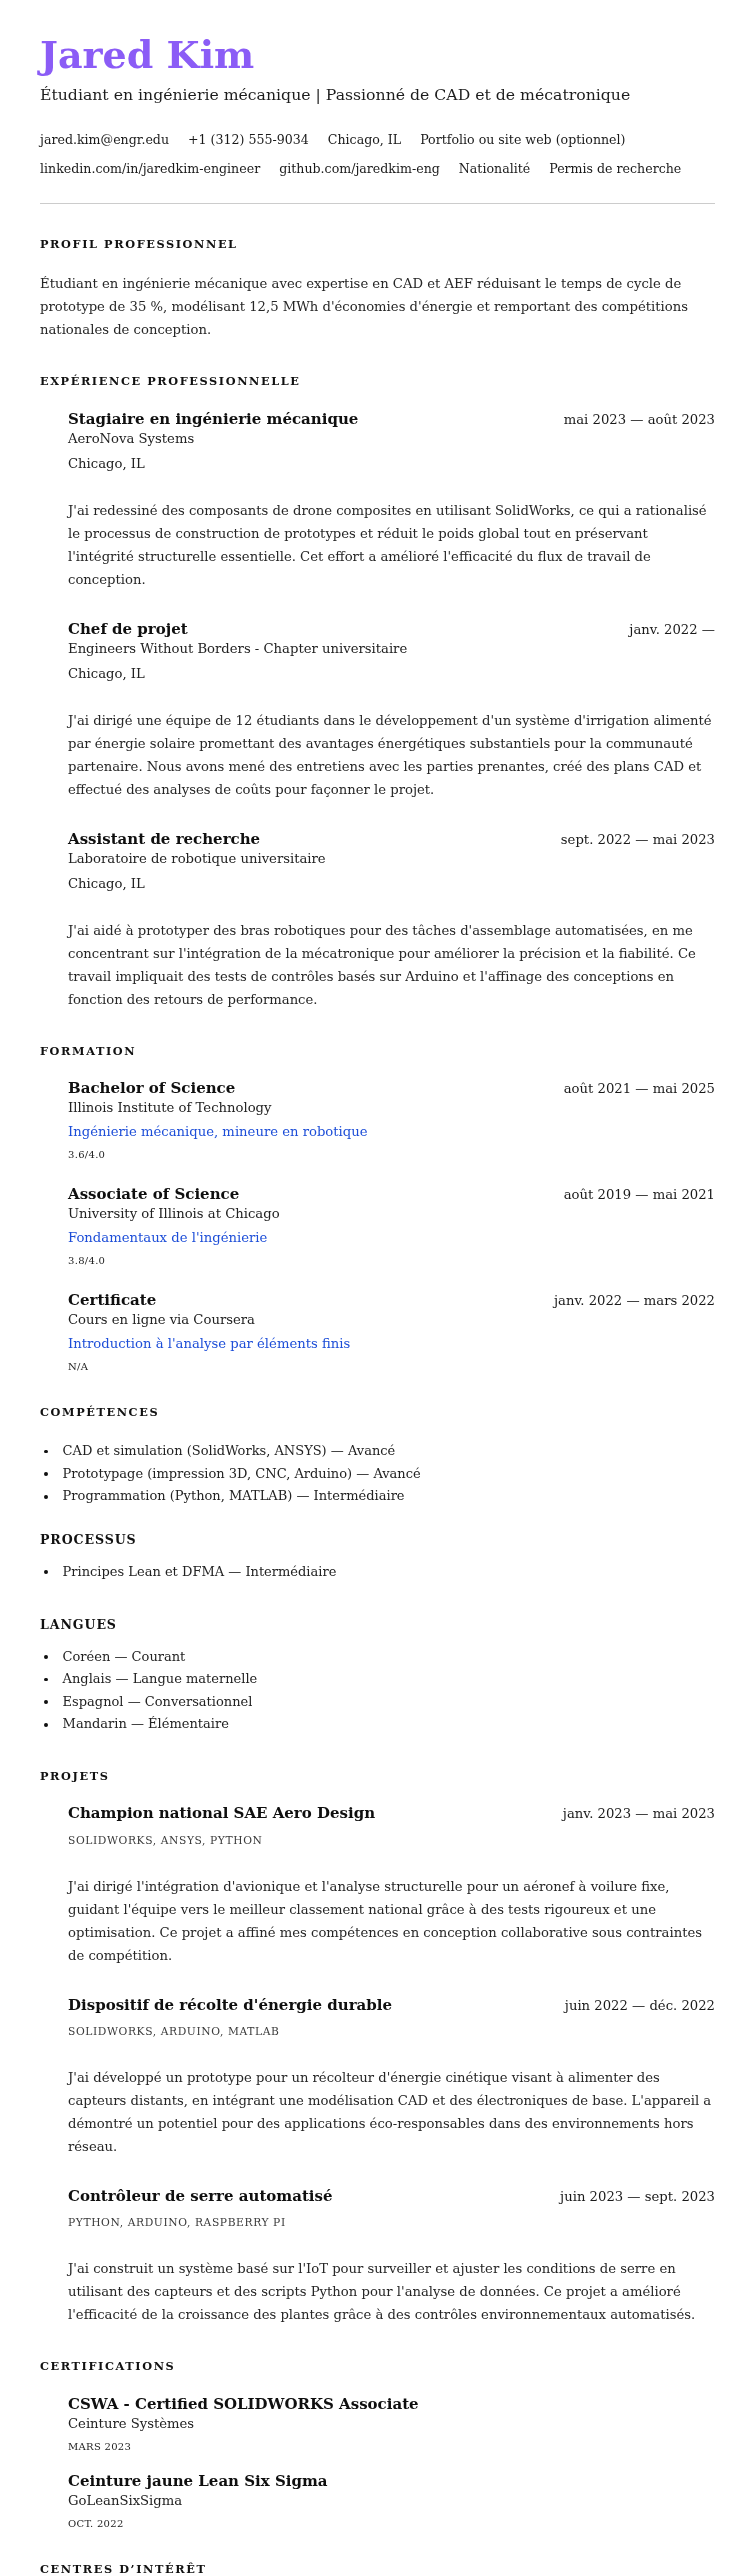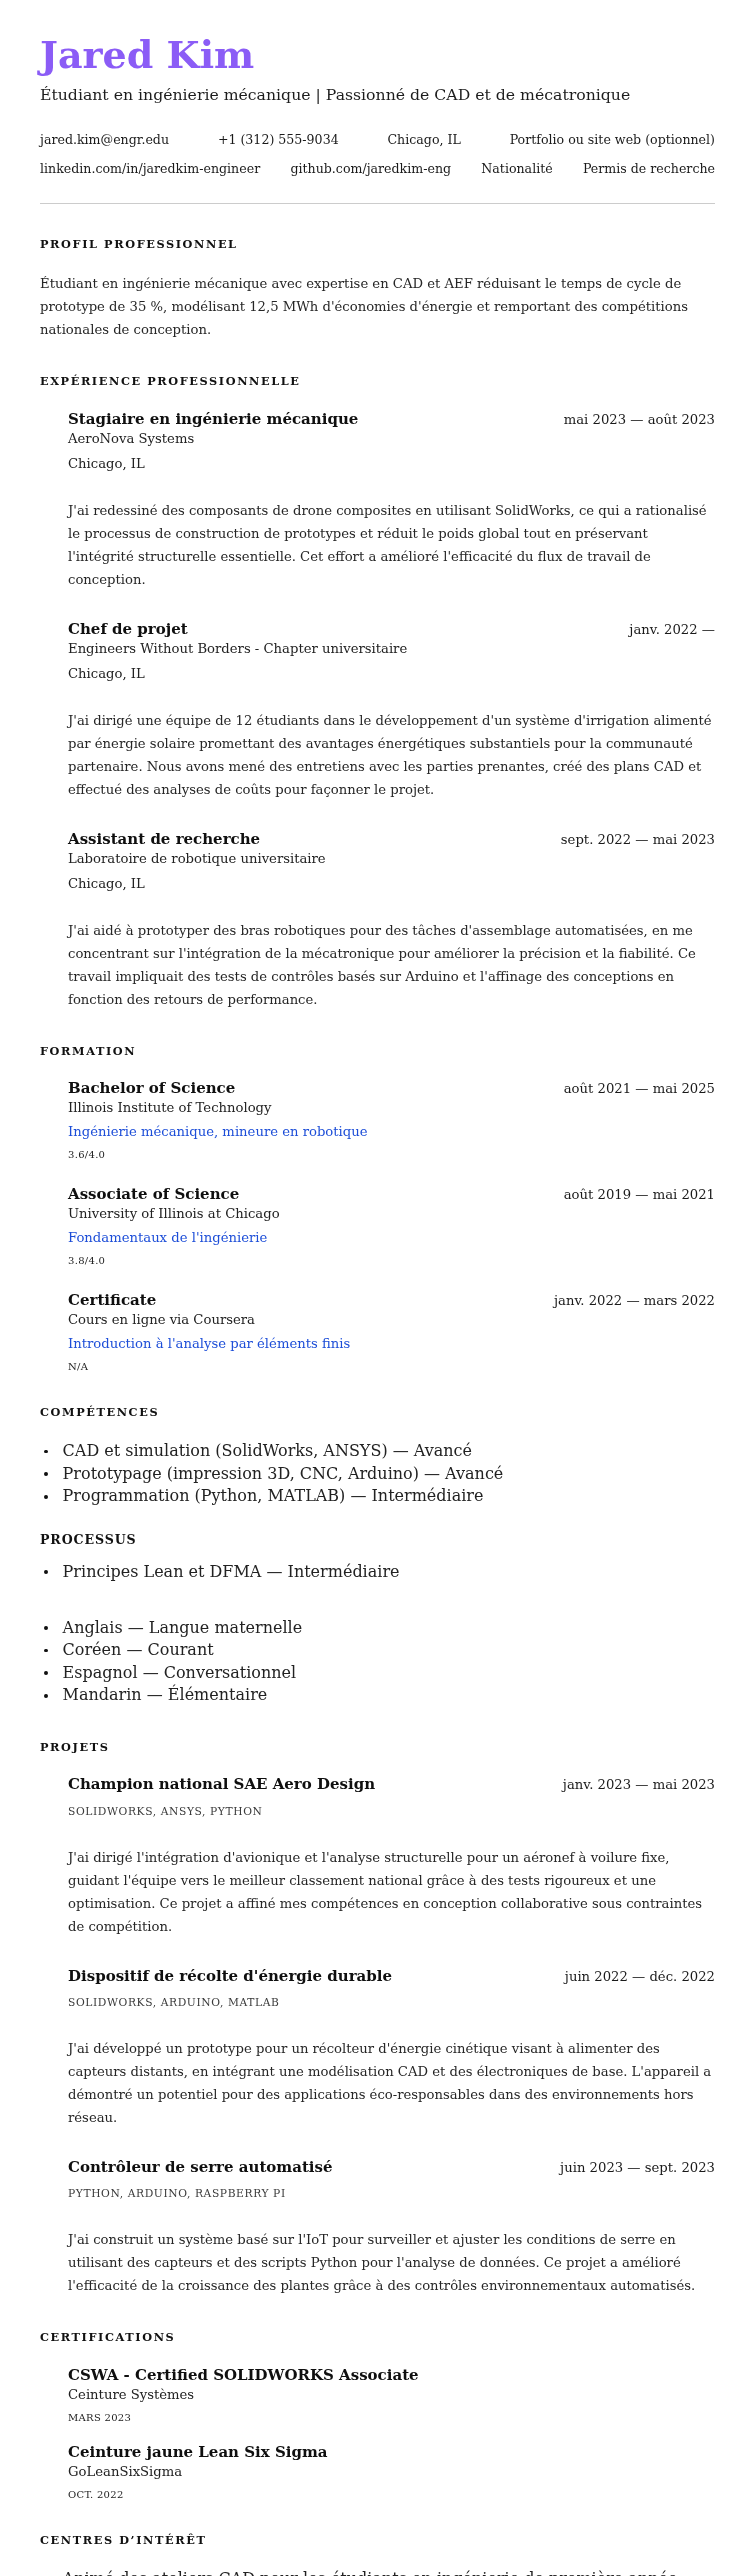--- a/index.html
+++ b/index.html
@@ -36,21 +36,20 @@
   }
   .contact {
     display: flex;
     flex-wrap: wrap;
     column-gap: 19px;
     row-gap: 11.3px;
     font-size: 12.6px;
     line-height: 1.4;
     color: #1a1a1a;
     margin: 0 0 25px 0;
-    justify-content: space-between;
   }
   .header-divider {
     border: none;
     border-top: 0.6px solid #cccccc;
     margin: 0;
   }
   
   .section { margin-top: 33px; }
   .sec-h {
     font-size: 11.3px;
@@ -118,21 +117,21 @@
   .cert:first-of-type { margin-top: 0; }
   
   ul.bullets {
     list-style: none;
     margin: 0;
     padding: 0;
   }
   ul.bullets li {
     position: relative;
     padding-left: 22.6px;
-    font-size: 16px;
+    font-size: 13px;
     line-height: 22.6px;
     color: #222222;
   }
   ul.bullets li::before {
     content: "";
     position: absolute;
     left: 3.8px;
     top: 9.4px;
     width: 3.8px;
     height: 3.8px;
@@ -243,23 +242,24 @@
       <li>Programmation (Python, MATLAB) — Intermédiaire</li>
     </ul>
 
     <h3 class="subsec-h">PROCESSUS</h3>
     <ul class="bullets">
       <li>Principes Lean et DFMA — Intermédiaire</li>
     </ul>
   </section>
 
   <section class="section">
+    <h2 class="subsec-h" style="margin-top:0;">LANGUES</h2>
     <ul class="bullets">
+      <li>Coréen — Courant</li>
       <li>Anglais — Langue maternelle</li>
-      <li>Coréen — Courant</li>
       <li>Espagnol — Conversationnel</li>
       <li>Mandarin — Élémentaire</li>
     </ul>
   </section>
 
   <section class="section">
     <h2 class="sec-h">PROJETS</h2>
 
     <div class="entry">
       <div class="entry-head">

